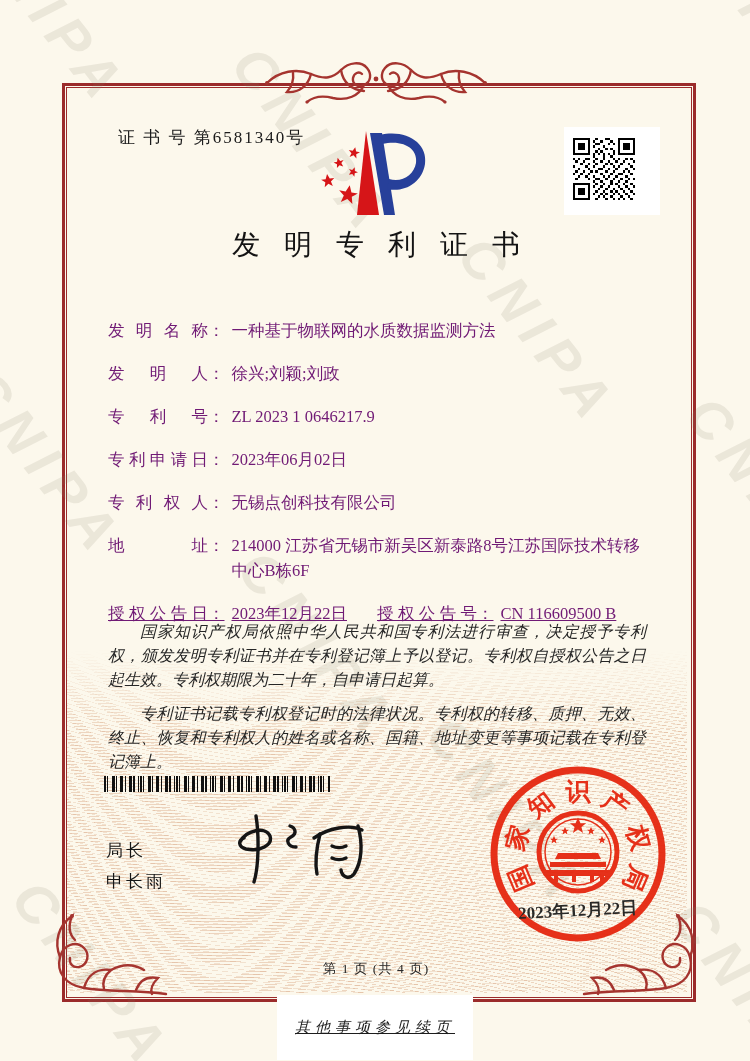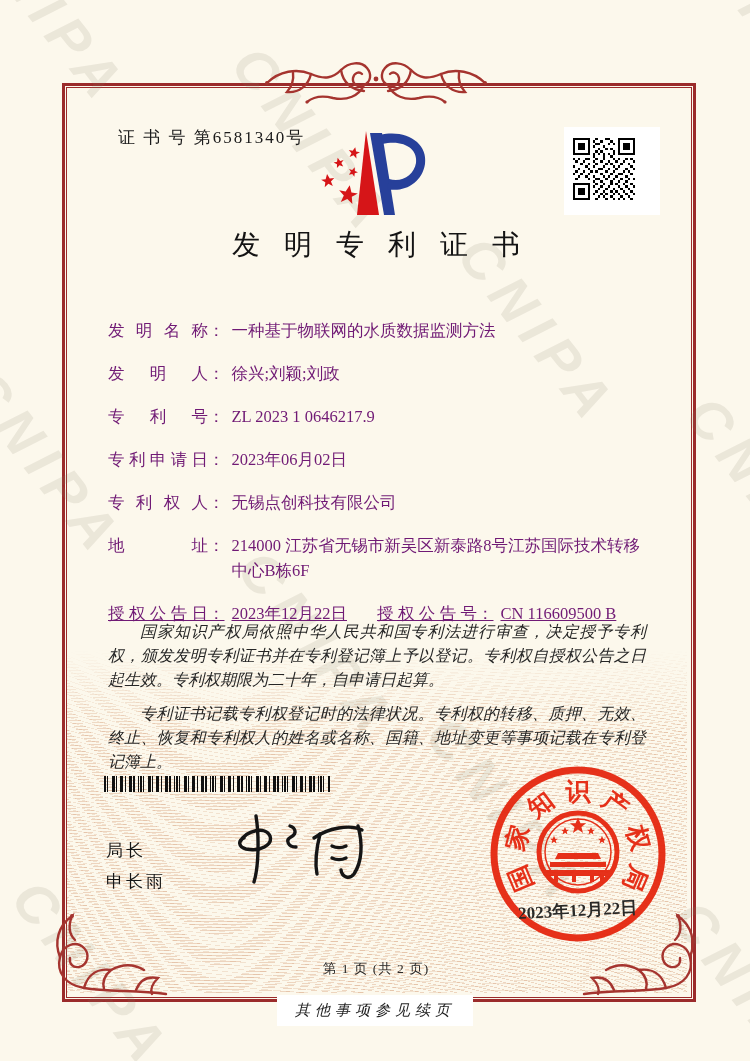--- a/index.html
+++ b/index.html
@@ -50,22 +50,22 @@
       #101010 25px 28px,transparent 28px 29px,#101010 29px 31px,transparent 31px 34px,
       #101010 34px 35px,transparent 35px 36px);}
   .director{position:absolute;z-index:4;left:106px;top:835px;
             font-family:"Liberation Sans","DejaVu Sans",sans-serif;
             font-size:17px;line-height:31px;letter-spacing:3px;color:#161616;}
   .sig{position:absolute;z-index:4;left:226px;top:808px;}
   .seal{position:absolute;z-index:5;left:488px;top:764px;}
   .page-no{position:absolute;z-index:4;left:62px;top:960px;width:628px;text-align:center;
            font-size:13.5px;letter-spacing:1px;color:#2a2a2a;}
   .contnote{position:absolute;z-index:6;left:375px;top:995px;transform:translateX(-50%);
-            background:#fff;padding:6px 18px;font-size:15px;font-style:italic;
-            letter-spacing:5px;white-space:nowrap;color:#1d1d1d;}
+            background:#fff;padding:23px 18px;font-size:15px;font-style:italic;
+            letter-spacing:5px;white-space:nowrap;color:#1d1d1d;text-decoration:underline;}
 </style>
 </head>
 <body>
 
 <div class="page">
 
   <div class="waves"></div>
 
   <div class="frame">
     <div class="frame-inner"></div>
@@ -241,16 +241,16 @@
           <path d="M67,95 h46 l-3,-6 h-40 z"></path>
           <path d="M62,103 h56 v-5 h-56 z"></path>
           <path d="M58,112 h64 v-6 h-64 z"></path>
           <path d="M66,112 v6 h4 v-6 z M84,112 v6 h4 v-6 z M102,112 v6 h4 v-6 z M112,112 v6 h4 v-6 z"></path>
         </g>
         <text x="90" y="152" transform="rotate(-3 90 152)" font-size="17" font-weight="bold" fill="#1a1a1a" text-anchor="middle" font-family="'Liberation Serif','DejaVu Serif',serif">2023年12月22日</text>
       </g>
     </svg>
   </div>
 
-  <div class="page-no">第 1 页 (共 2 页)</div>
+  <div class="page-no">第 1 页 (共 4 页)</div>
   <div class="contnote">其他事项参见续页</div>
 
 </div>
 
 </body></html>

